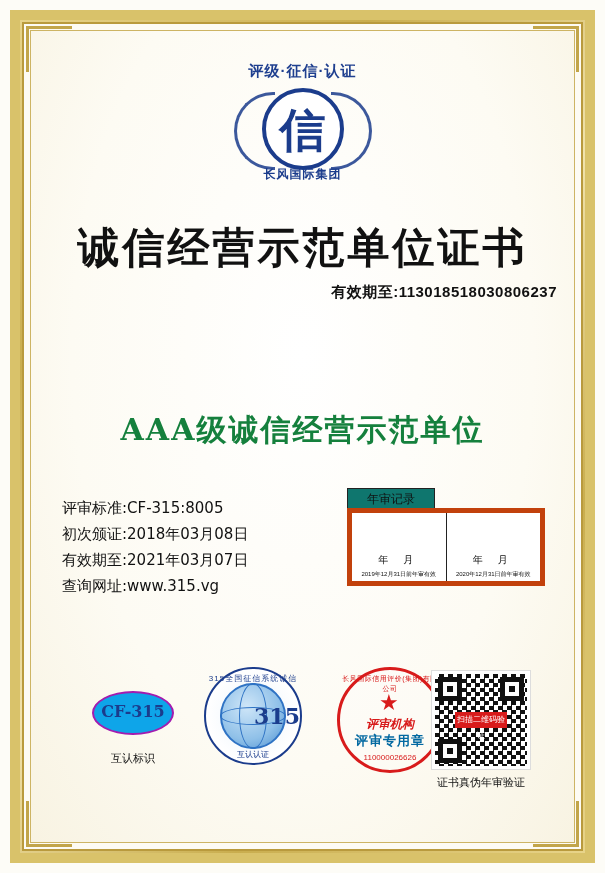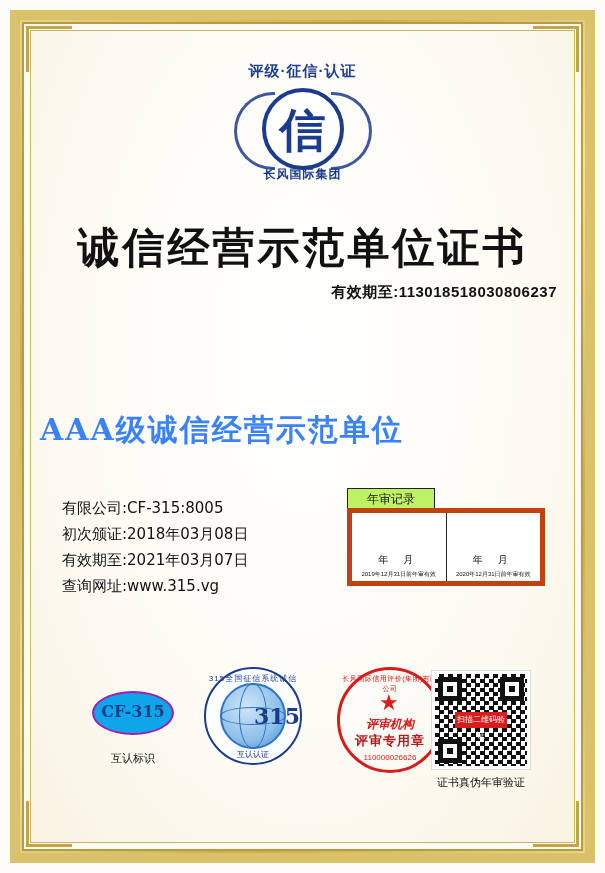--- a/index.html
+++ b/index.html
@@ -161,24 +161,24 @@
     font-size: 28px;
     font-weight: bold;
     color: #111111;
     letter-spacing: 4px;
     font-family: "DejaVu Sans", sans-serif;
   }
   .grade-line {
     position: absolute;
     left: 0; right: 0;
     top: 370px;
-    text-align: left;
+    text-align: center;
     font-size: 30px;
     font-weight: bold;
-    color: #3b82f6;
+    color: #15803d;
     letter-spacing: 2px;
     font-family: "DejaVu Serif", serif;
   }
 
   
   .details {
     position: absolute;
     left: 22px;
     top: 455px;
     font-size: 15px;
@@ -197,21 +197,21 @@
   }
   .review-title {
     border: 1px solid #222;
     border-bottom: none;
     width: 88px;
     height: 20px;
     line-height: 20px;
     text-align: center;
     font-size: 12px;
     color: #111;
-    background: #bef264;
+    background: #0f766e;
     box-sizing: border-box;
   }
   .review-body {
     display: flex;
     border: 5px solid #c2410c;
     height: 78px;
     background: #fff;
     box-sizing: border-box;
   }
   .review-cell {
@@ -364,21 +364,21 @@
     font-size: 12px;
     color: #d81b1b;
     font-weight: bold;
     font-style: italic;
   }
   .stamp-mid2 {
     position: absolute;
     left: 0; right: 0;
     top: 62px;
     font-size: 13px;
-    color: #b91c1c;
+    color: #0369a1;
     font-weight: bold;
     letter-spacing: 1px;
   }
   .stamp-code {
     position: absolute;
     left: 0; right: 0;
     bottom: 8px;
     font-size: 8px;
     color: #d81b1b;
   }
@@ -465,21 +465,21 @@
 
     <div class="main-title">诚信经营示范单位证书</div>
 
     <div class="credit-code">
       <span>有效期至:</span><span>113018518030806237</span>
     </div>
 
     <div class="grade-line">AAA级诚信经营示范单位</div>
 
     <div class="details">
-      <div>有限公司:CF-315:8005</div>
+      <div>评审标准:CF-315:8005</div>
       <div>初次颁证:2018年03月08日</div>
       <div>有效期至:2021年03月07日</div>
       <div>查询网址:www.315.vg</div>
     </div>
 
     <div class="review">
       <div class="review-title">年审记录</div>
       <div class="review-body">
         <div class="review-cell">
           <div class="cell-ym">年 月</div>

